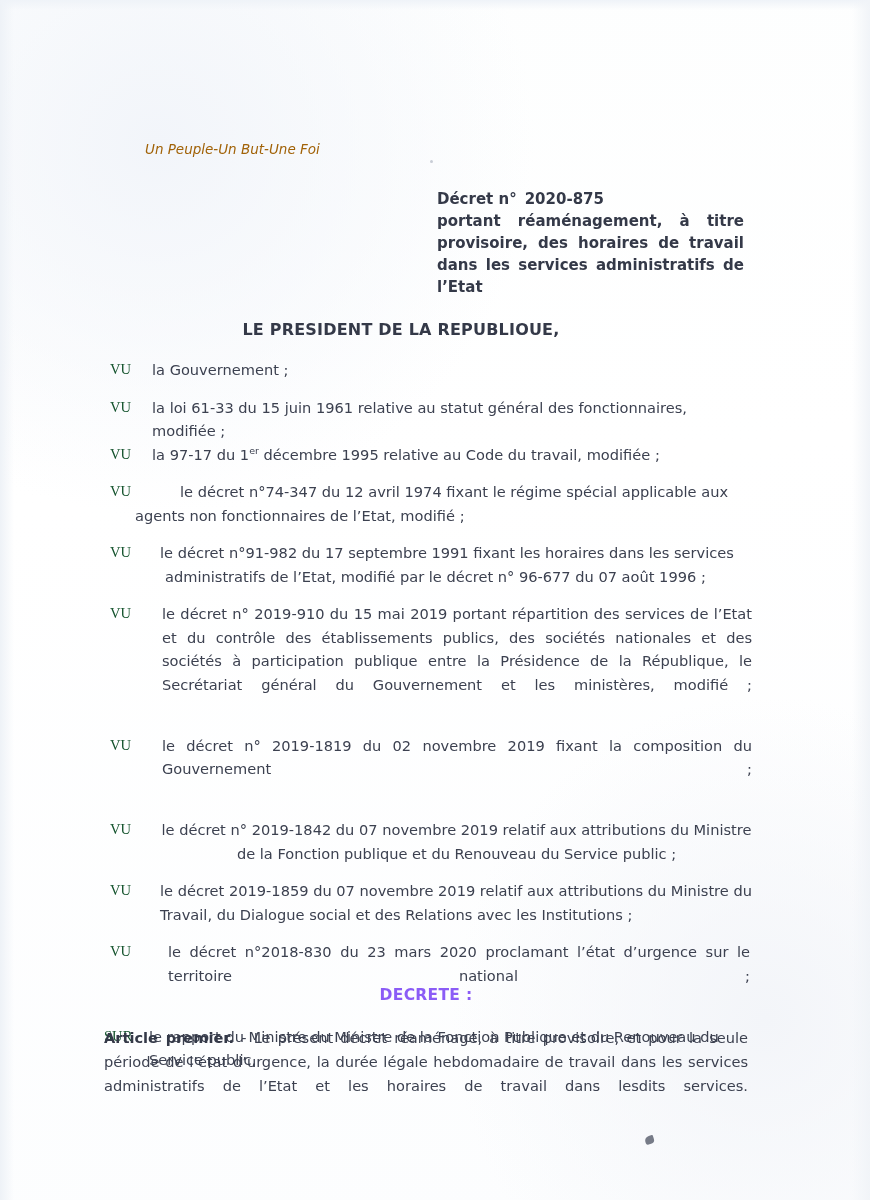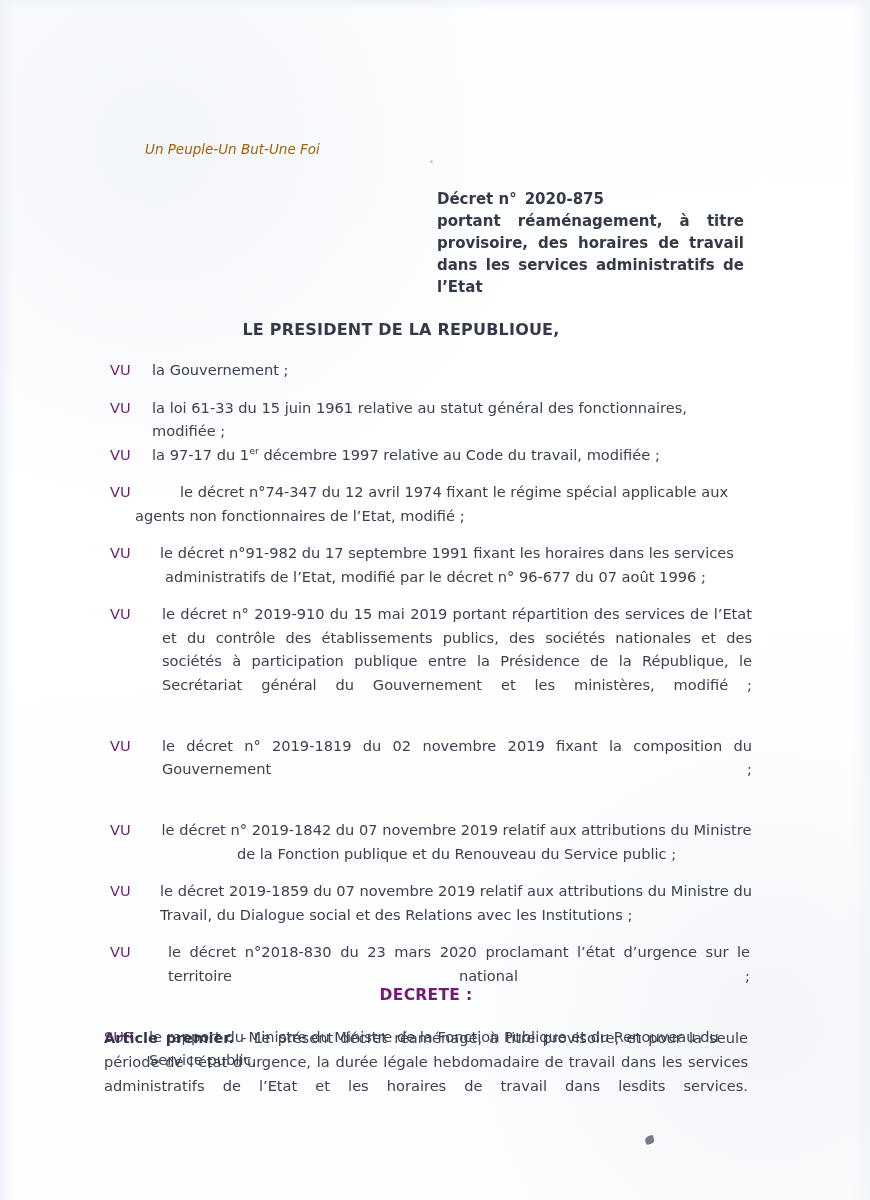--- a/index.html
+++ b/index.html
@@ -137,21 +137,22 @@
     font-size: 14.6px;
     line-height: 23.5px;
     color: #3c4150;
     text-align: justify;
   }
   .vu-item .vu-label {
     position: absolute;
     left: 0;
     top: 0;
     font-size: 14.6px;
-    color: #701a75;
+    color: #14532d;
+    font-family: Liberation Serif, serif;
   }
   .vu-item .vu-text {
     display: block;
     text-align: justify;
   }
   .vu-item .vu-text::after {
     content: "";
     display: inline-block;
     width: 100%;
   }
@@ -163,21 +164,21 @@
   
   .decrete {
     position: absolute;
     left: 0;
     top: 986px;
     width: 852px;
     text-align: center;
     font-weight: bold;
     font-size: 15.5px;
     letter-spacing: .3px;
-    color: #701a75;
+    color: #8b5cf6;
   }
 
   
   .article {
     position: absolute;
     left: 104px;
     top: 1026px;
     width: 644px;
     font-size: 14.6px;
     line-height: 24px;
@@ -223,21 +224,21 @@
       <span class="vu-text" style="padding-left:42px;">la Gouvernement ;</span>
     </div>
 
     <div class="vu-item nojust" style="margin-left:10px; margin-bottom:0px; width:638px;">
       <span class="vu-label">VU</span>
       <span class="vu-text" style="padding-left:42px;">la loi 61-33 du 15 juin 1961 relative au statut général des fonctionnaires, modifiée ;</span>
     </div>
 
     <div class="vu-item nojust" style="margin-left:10px; margin-bottom:14px;">
       <span class="vu-label">VU</span>
-      <span class="vu-text" style="padding-left:42px;"><span>la 97-17 du 1</span><sup>er</sup><span> décembre 1997 relative au Code du travail, modifiée ;</span></span>
+      <span class="vu-text" style="padding-left:42px;"><span>la 97-17 du 1</span><sup>er</sup><span> décembre 1995 relative au Code du travail, modifiée ;</span></span>
     </div>
 
     <div class="vu-item nojust" style="margin-left:10px; margin-bottom:14px; width:645px;">
       <span class="vu-label">VU</span>
       <span class="vu-text" style="padding-left:35px; text-indent:0; margin-left:-10px;">
         <span style="display:inline-block; width:45px;"></span><span>le décret n°74-347 du 12 avril 1974 fixant le régime spécial applicable aux agents non fonctionnaires de l’Etat, modifié ;</span>
       </span>
     </div>
 
     <div class="vu-item nojust" style="margin-left:10px; margin-bottom:14px; width:642px;">

